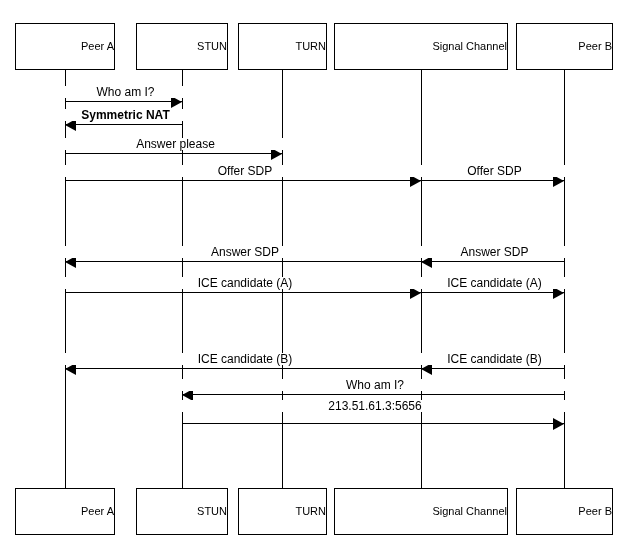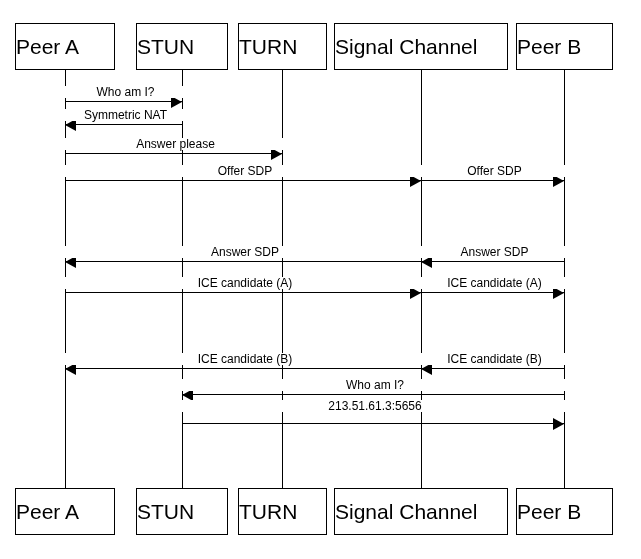--- a/index.html
+++ b/index.html
@@ -18,22 +18,22 @@
     background: #ffffff;
     overflow: hidden;
   }
   .lifeline-box {
     position: absolute;
     box-sizing: border-box;
     border: 1.5px solid #000000;
     background: #ffffff;
     display: flex;
     align-items: center;
-    justify-content: flex-start;
-    font-size: 21px;
+    justify-content: flex-end;
+    font-size: 11px;
     line-height: 1;
     color: #000000;
     z-index: 3;
   }
   .lifeline-line {
     position: absolute;
     width: 1px;
     background: #000000;
     z-index: 1;
   }
@@ -80,21 +80,21 @@
       <div class="lifeline-line" style="left: 282px; top: 70px; height: 418px;"></div>
       <div class="lifeline-line" style="left: 421px; top: 70px; height: 418px;"></div>
       <div class="lifeline-line" style="left: 564px; top: 70px; height: 418px;"></div>
     </div>
   <div id="messages">
       <div class="msg-line" style="left: 65px; width: 117px; top: 101px;"></div>
       <div class="msg-head right" style="top: 96px; left: 171px;"></div>
       <div class="msg-label" style="top: 86px; left: 65px; width: 117px; text-align: center;">Who am I?</div>
       <div class="msg-line" style="left: 65px; width: 117px; top: 124px;"></div>
       <div class="msg-head left" style="top: 119px; left: 65px;"></div>
-      <div class="msg-label" style="top: 109px; left: 65px; width: 117px; text-align: center;">Symmetric NAT</div>
+      <div class="msg-label" style="top: 109px; left: 65px; width: 117px; text-align: center; font-weight: bold;">Symmetric NAT</div>
       <div class="msg-line" style="left: 65px; width: 217px; top: 153px;"></div>
       <div class="msg-head right" style="top: 148px; left: 271px;"></div>
       <div class="msg-label" style="top: 138px; left: 65px; width: 217px; text-align: center;">Answer please</div>
       <div class="msg-line" style="left: 65px; width: 356px; top: 180px;"></div>
       <div class="msg-head right" style="top: 175px; left: 410px;"></div>
       <div class="msg-label" style="top: 165px; left: 65px; width: 356px; text-align: center;">Offer SDP</div>
       <div class="msg-line" style="left: 421px; width: 143px; top: 180px;"></div>
       <div class="msg-head right" style="top: 175px; left: 553px;"></div>
       <div class="msg-label" style="top: 165px; left: 421px; width: 143px; text-align: center;">Offer SDP</div>
       <div class="msg-line" style="left: 421px; width: 143px; top: 261px;"></div>

